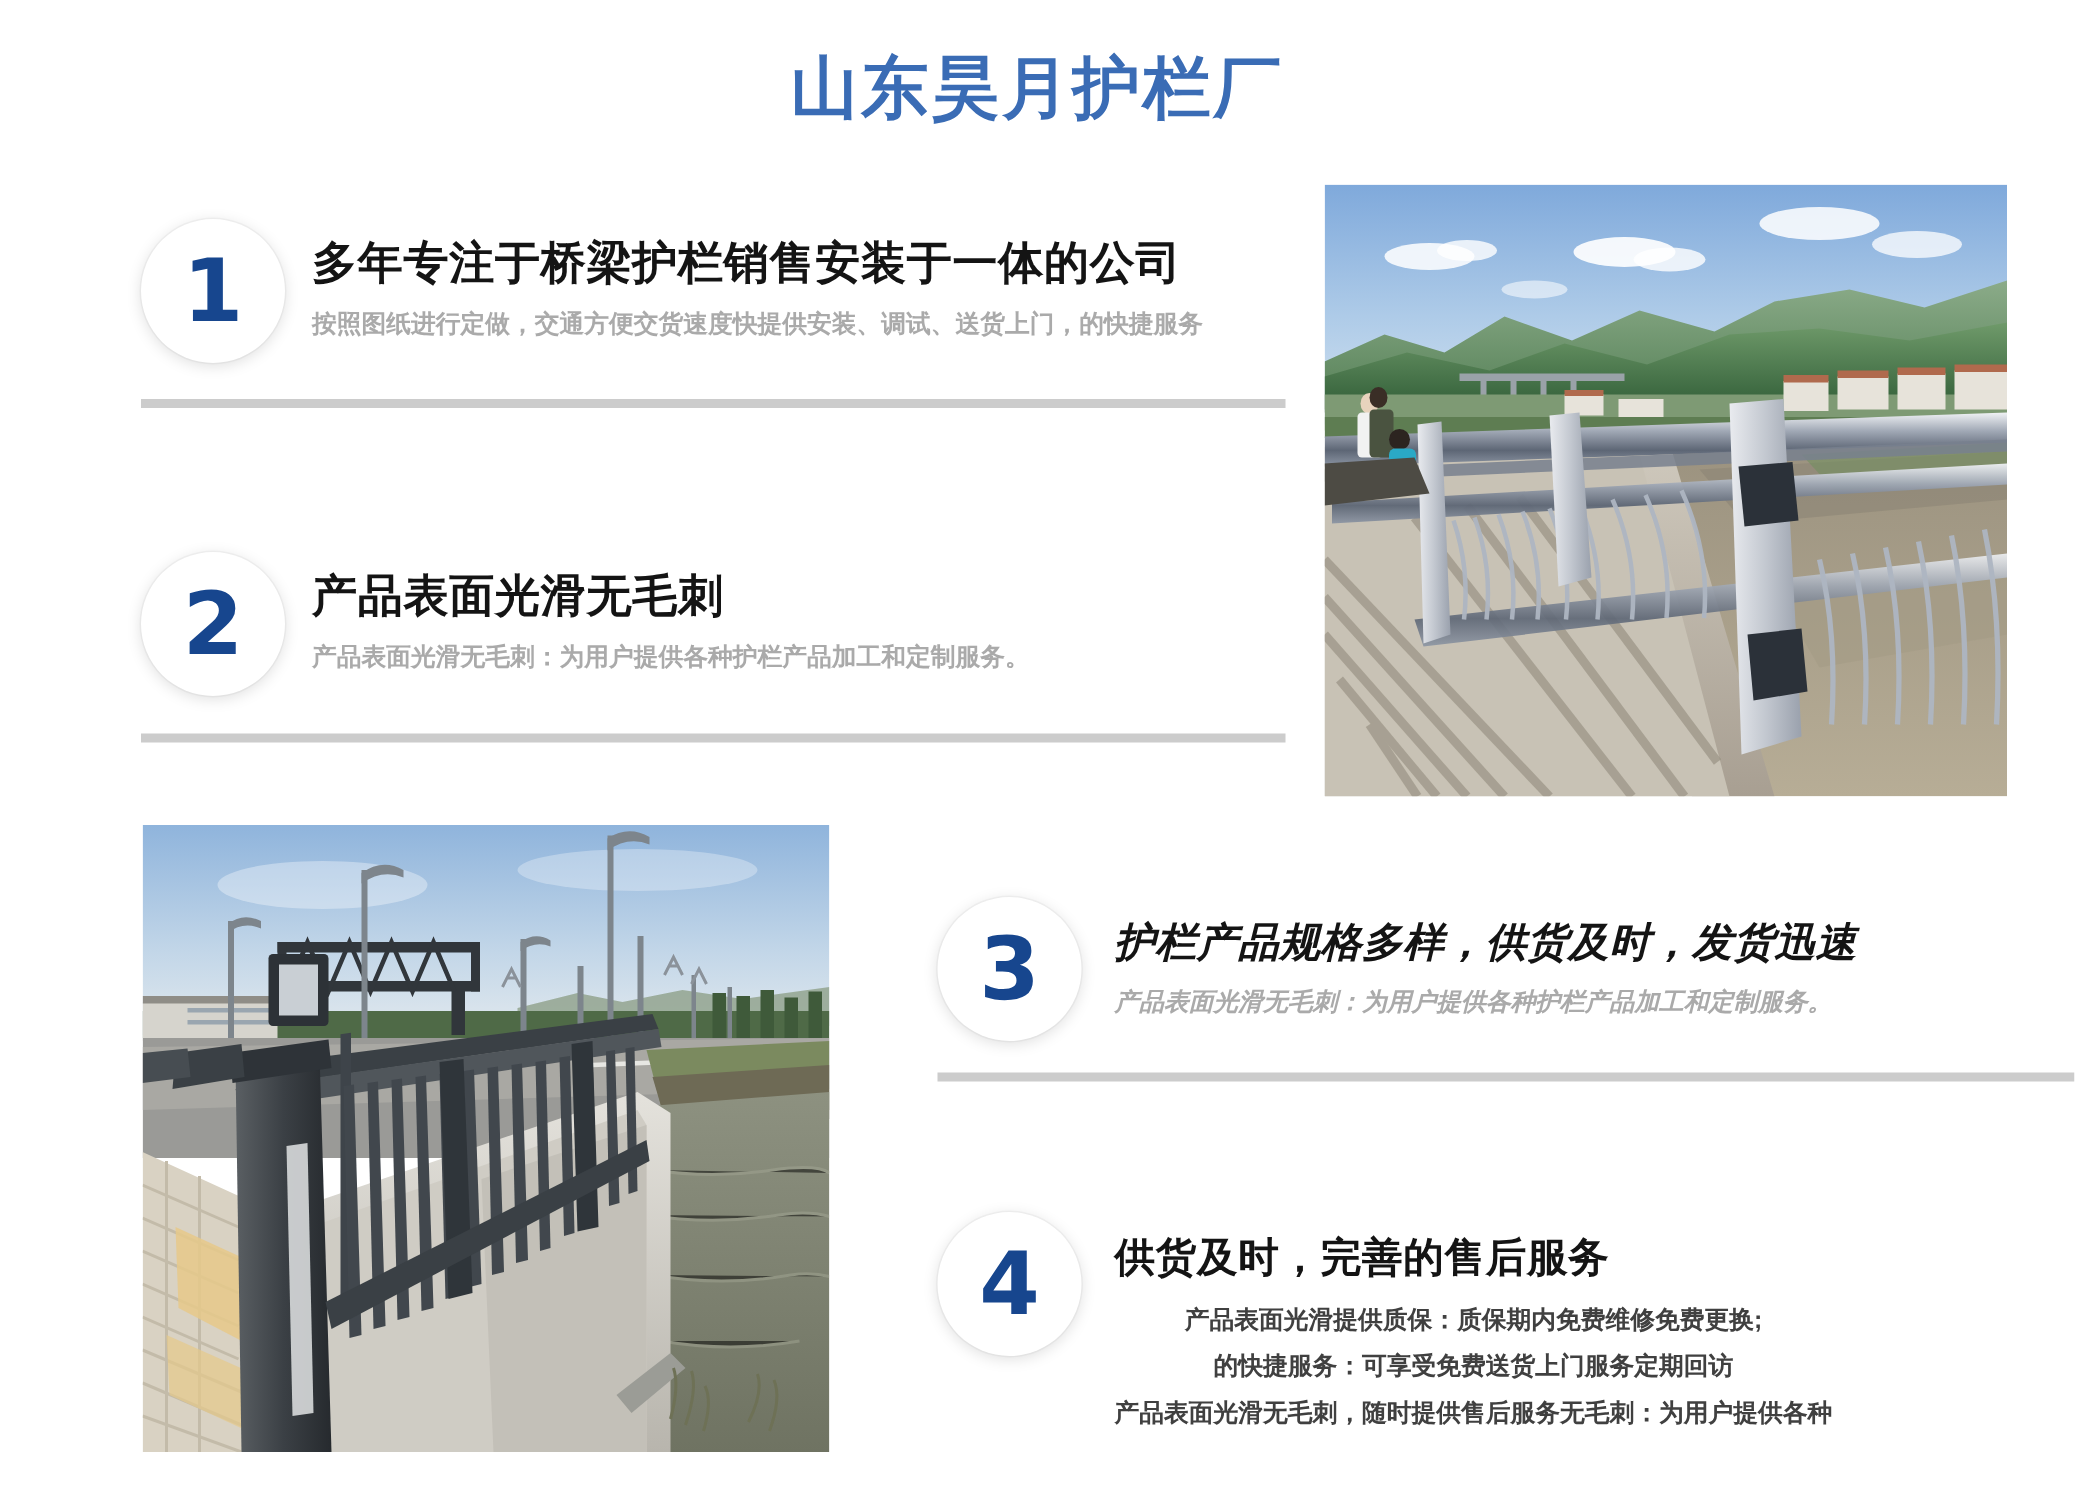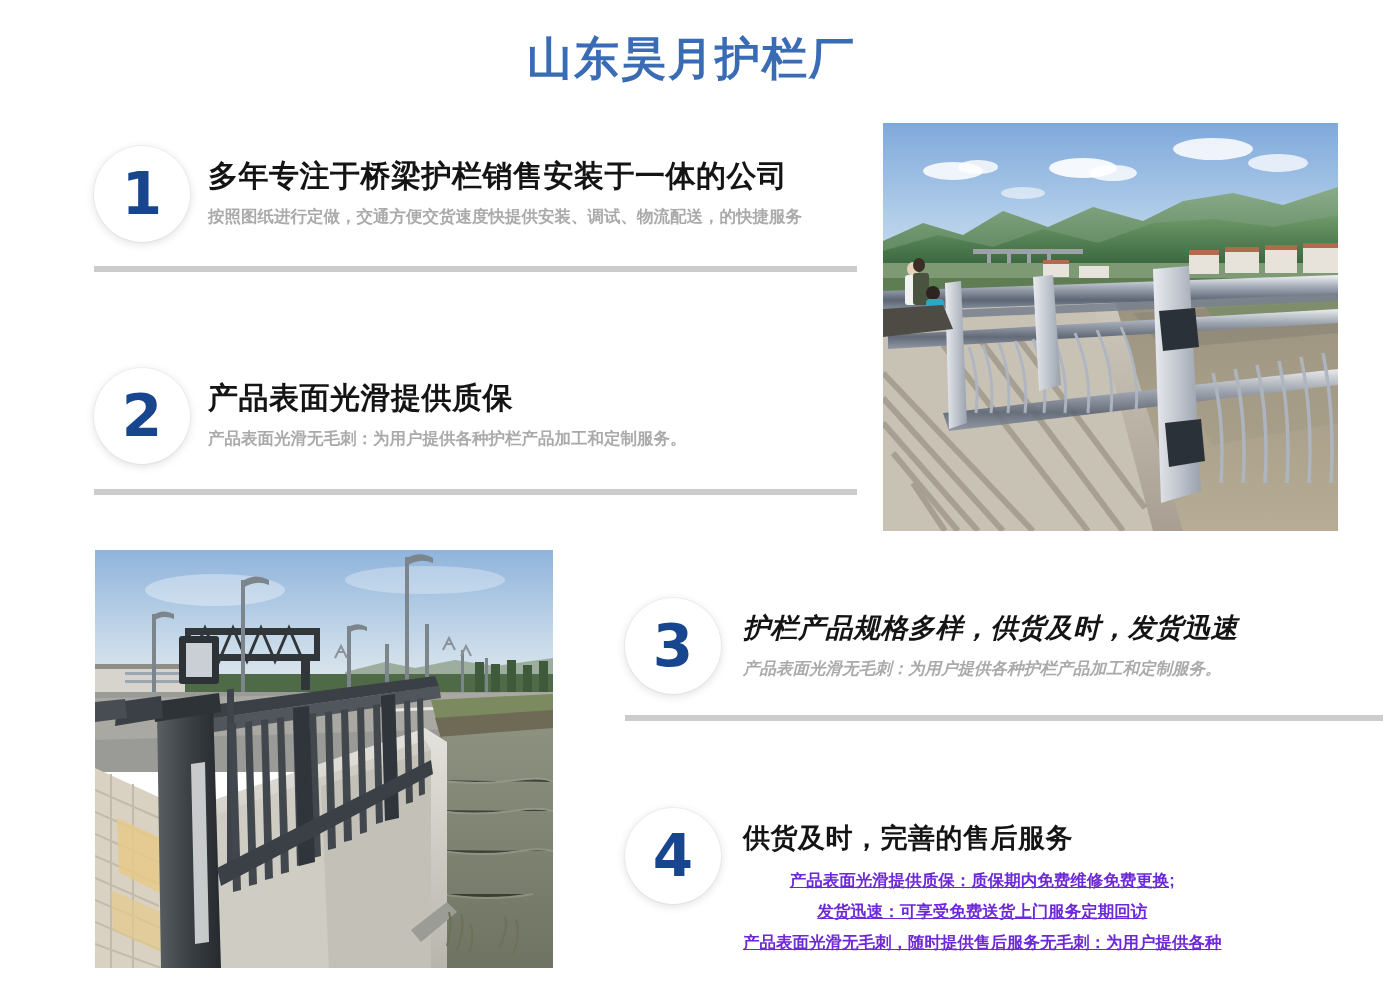--- a/index.html
+++ b/index.html
@@ -72,25 +72,24 @@
     margin-top: 9px;
     font-size: 16.5px;
     color: #aaaaaa;
     line-height: 27px;
     font-weight: bold;
     white-space: nowrap;
   }
   .feature .f-sub-block {
     margin-top: 9px;
     font-size: 16.5px;
-    color: #6d28d9;
+    color: #404040;
     line-height: 31px;
     font-weight: bold;
     text-align: center;
-    text-decoration: underline;
   }
 
   
   #feature-1 { left: 94px;  top: 146px; }
   #feature-2 { left: 94px;  top: 368px; }
   #feature-3 { left: 625px; top: 598px; }
   #feature-4 { left: 625px; top: 808px; }
 
   #feature-3 .f-title, #feature-4 .f-title { font-size: 27px; }
   #feature-3 .text-col { padding-left: 22px; font-style: italic; }
@@ -122,31 +121,31 @@
 <div class="page">
 
   <div class="page-title">山东昊月护栏厂</div>
 
   <div class="feature" id="feature-1">
     <div class="badge">
       <span class="badge-num">1</span>
     </div>
     <div class="text-col">
       <div class="f-title">多年专注于桥梁护栏销售安装于一体的公司</div>
-      <div class="f-sub">按照图纸进行定做，交通方便交货速度快提供安装、调试、物流配送，的快捷服务</div>
+      <div class="f-sub">按照图纸进行定做，交通方便交货速度快提供安装、调试、送货上门，的快捷服务</div>
     </div>
   </div>
   <div class="divider" id="divider-1"></div>
 
   <div class="feature" id="feature-2">
     <div class="badge">
       <span class="badge-num">2</span>
     </div>
     <div class="text-col">
-      <div class="f-title">产品表面光滑提供质保</div>
+      <div class="f-title">产品表面光滑无毛刺</div>
       <div class="f-sub">产品表面光滑无毛刺：为用户提供各种护栏产品加工和定制服务。</div>
     </div>
   </div>
   <div class="divider" id="divider-2"></div>
 
   <div class="feature" id="feature-3">
     <div class="badge">
       <span class="badge-num">3</span>
     </div>
     <div class="text-col">
@@ -157,21 +156,21 @@
   <div class="divider" id="divider-3"></div>
 
   <div class="feature" id="feature-4">
     <div class="badge">
       <span class="badge-num">4</span>
     </div>
     <div class="text-col">
       <div class="f-title">供货及时，完善的售后服务</div>
       <div class="f-sub-block">
         <div>产品表面光滑提供质保：质保期内免费维修免费更换;</div>
-        <div>发货迅速：可享受免费送货上门服务定期回访</div>
+        <div>的快捷服务：可享受免费送货上门服务定期回访</div>
         <div>产品表面光滑无毛刺，随时提供售后服务无毛刺：为用户提供各种</div>
       </div>
     </div>
   </div>
 
   <div class="photo" id="photo-bridge-rail-river">
     <svg viewBox="0 0 455 408" preserveAspectRatio="none">
       <defs>
         <linearGradient id="sky1" x1="0" y1="0" x2="0" y2="1">
           <stop offset="0%" stop-color="#7fa9db"></stop>

